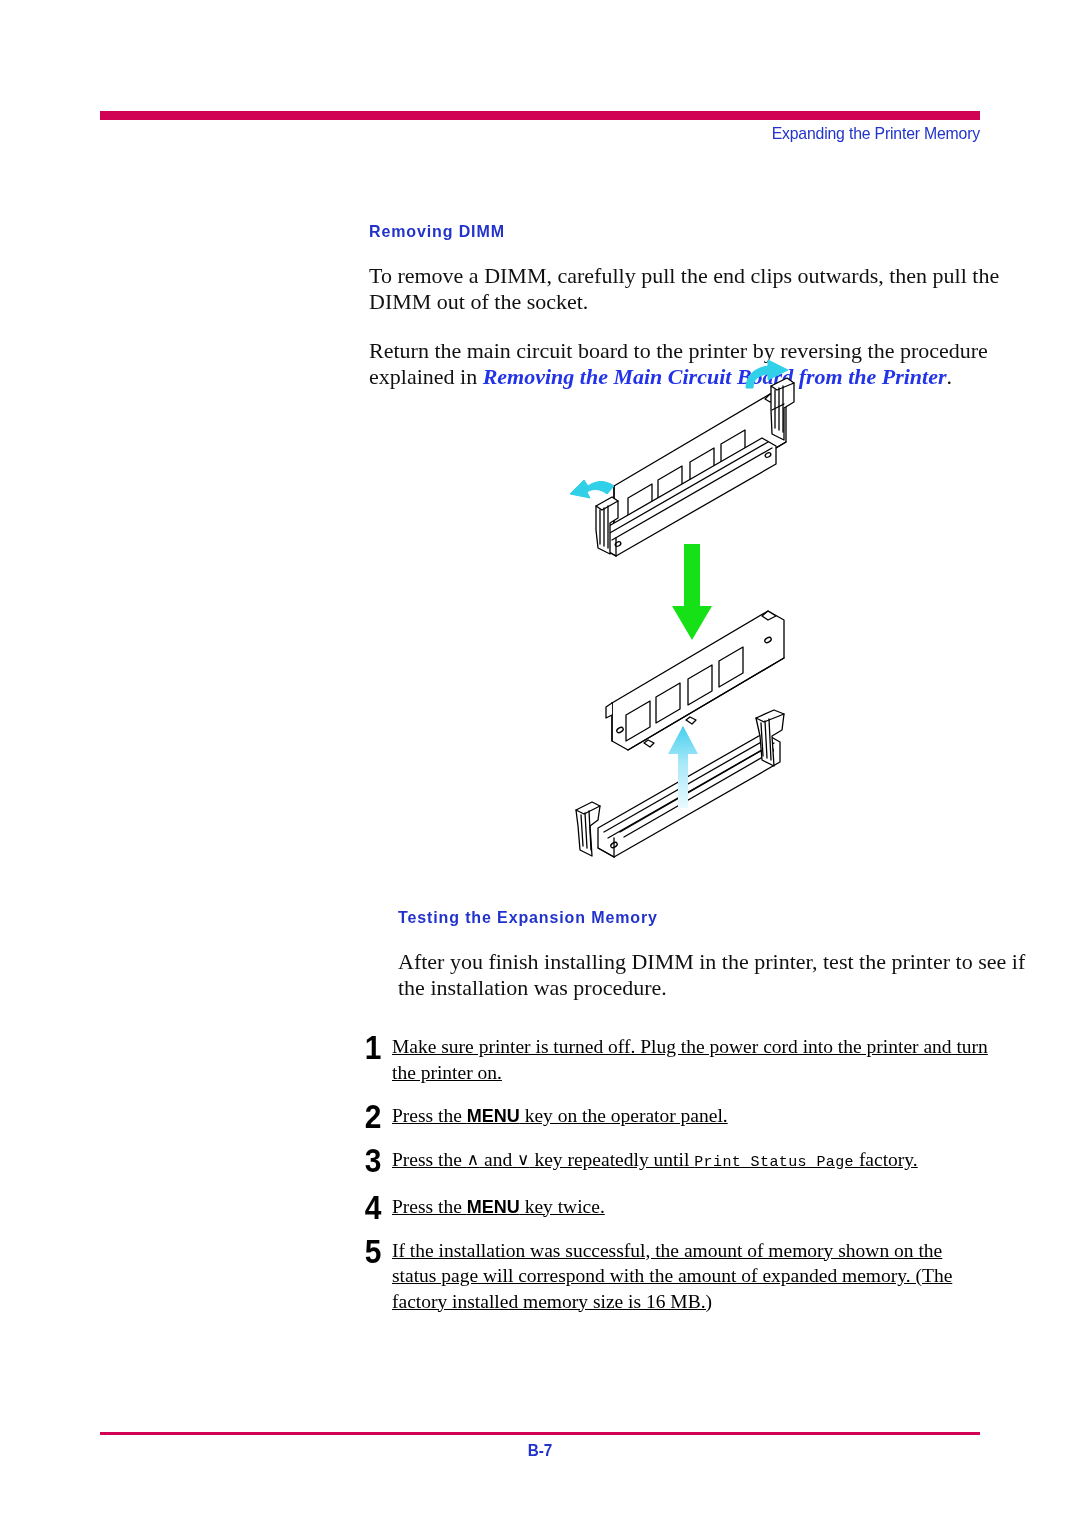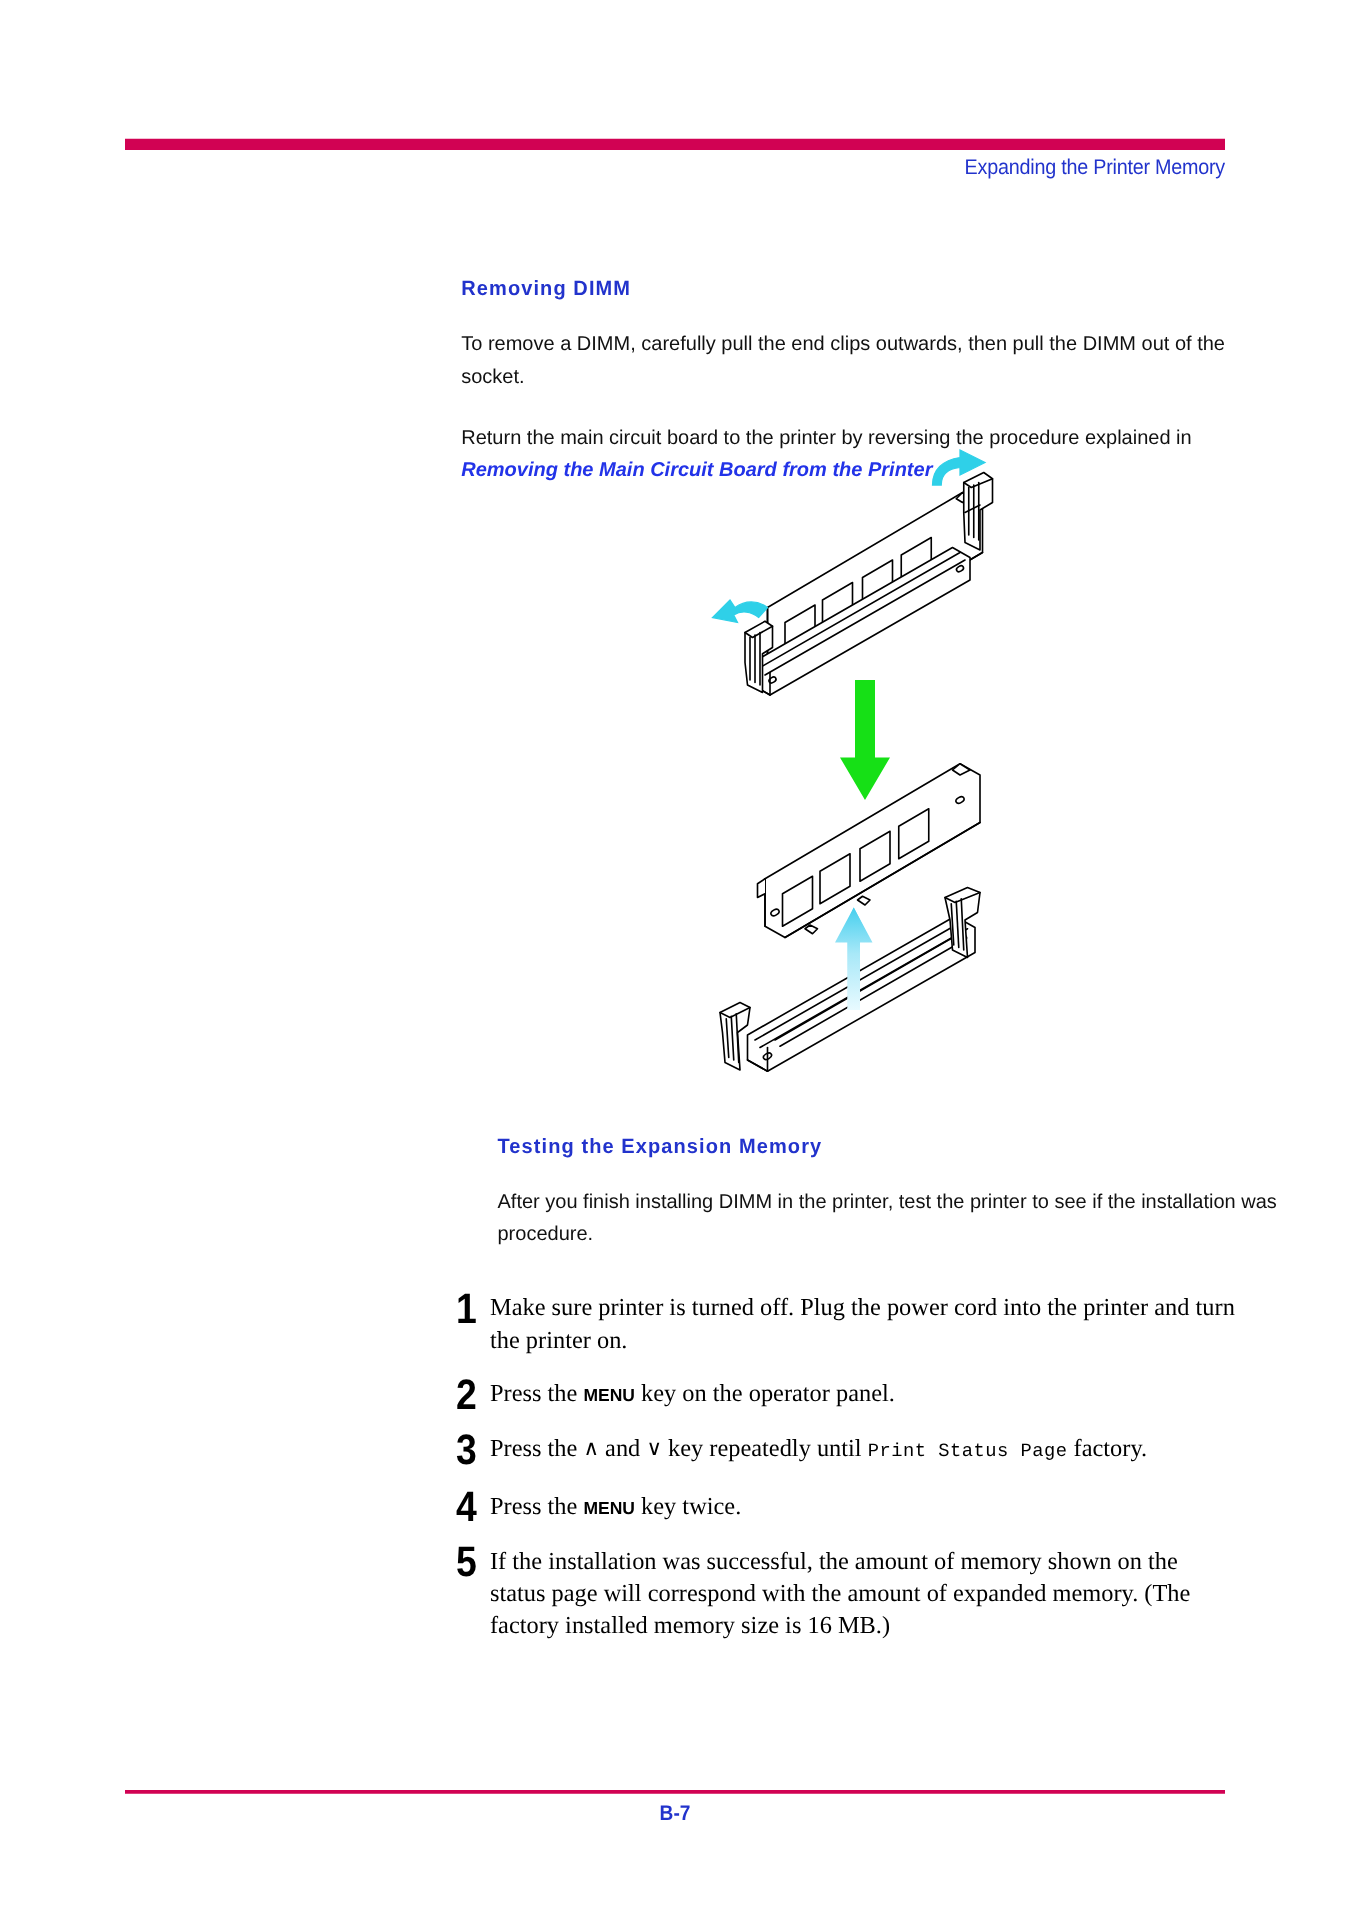--- a/index.html
+++ b/index.html
@@ -53,39 +53,39 @@
     font-size: 16.5px;
     font-weight: bold;
     color: #2233CC;
     letter-spacing: 0.9px;
     transform: scaleX(0.97);
     transform-origin: left center;
   }
 
   p.body-para {
     margin: 0;
-    font-family: Liberation Sans, sans-serif;
-    font-size: 16px;
+    font-family: Liberation Serif, serif;
+    font-size: 22px;
     line-height: 25.5px;
     color: #111111;
     text-align: left;
   }
   .sp-18 { height: 18px; }
   .sp-22 { height: 22px; }
   .sp-24 { height: 24px; }
 
   .xref {
     color: #2233E8;
     font-weight: bold;
     font-style: italic;
   }
   .keycap {
     font-family: "Liberation Sans", sans-serif;
     font-weight: bold;
-    font-size: 14px;
+    font-size: 18px;
   }
   .mono {
     font-family: "Liberation Mono", monospace;
     font-size: 15px;
     letter-spacing: 0.4px;
   }
   .chev {
     font-family: "DejaVu Sans", sans-serif;
     font-size: 17px;
     vertical-align: 1px;
@@ -126,20 +126,21 @@
     color: #000000;
     transform: scaleX(0.88);
     transform-origin: right top;
   }
   .step-body {
     flex: 1 1 auto;
     font-family: "Liberation Serif", serif;
     font-size: 19.5px;
     line-height: 25.5px;
     padding-top: 2px;
+    text-decoration: underline;
   }
 
   
   .footer-rule {
     position: absolute;
     left: 100px;
     top: 1432px;
     width: 880px;
     height: 3px;
     background: #D10253;

